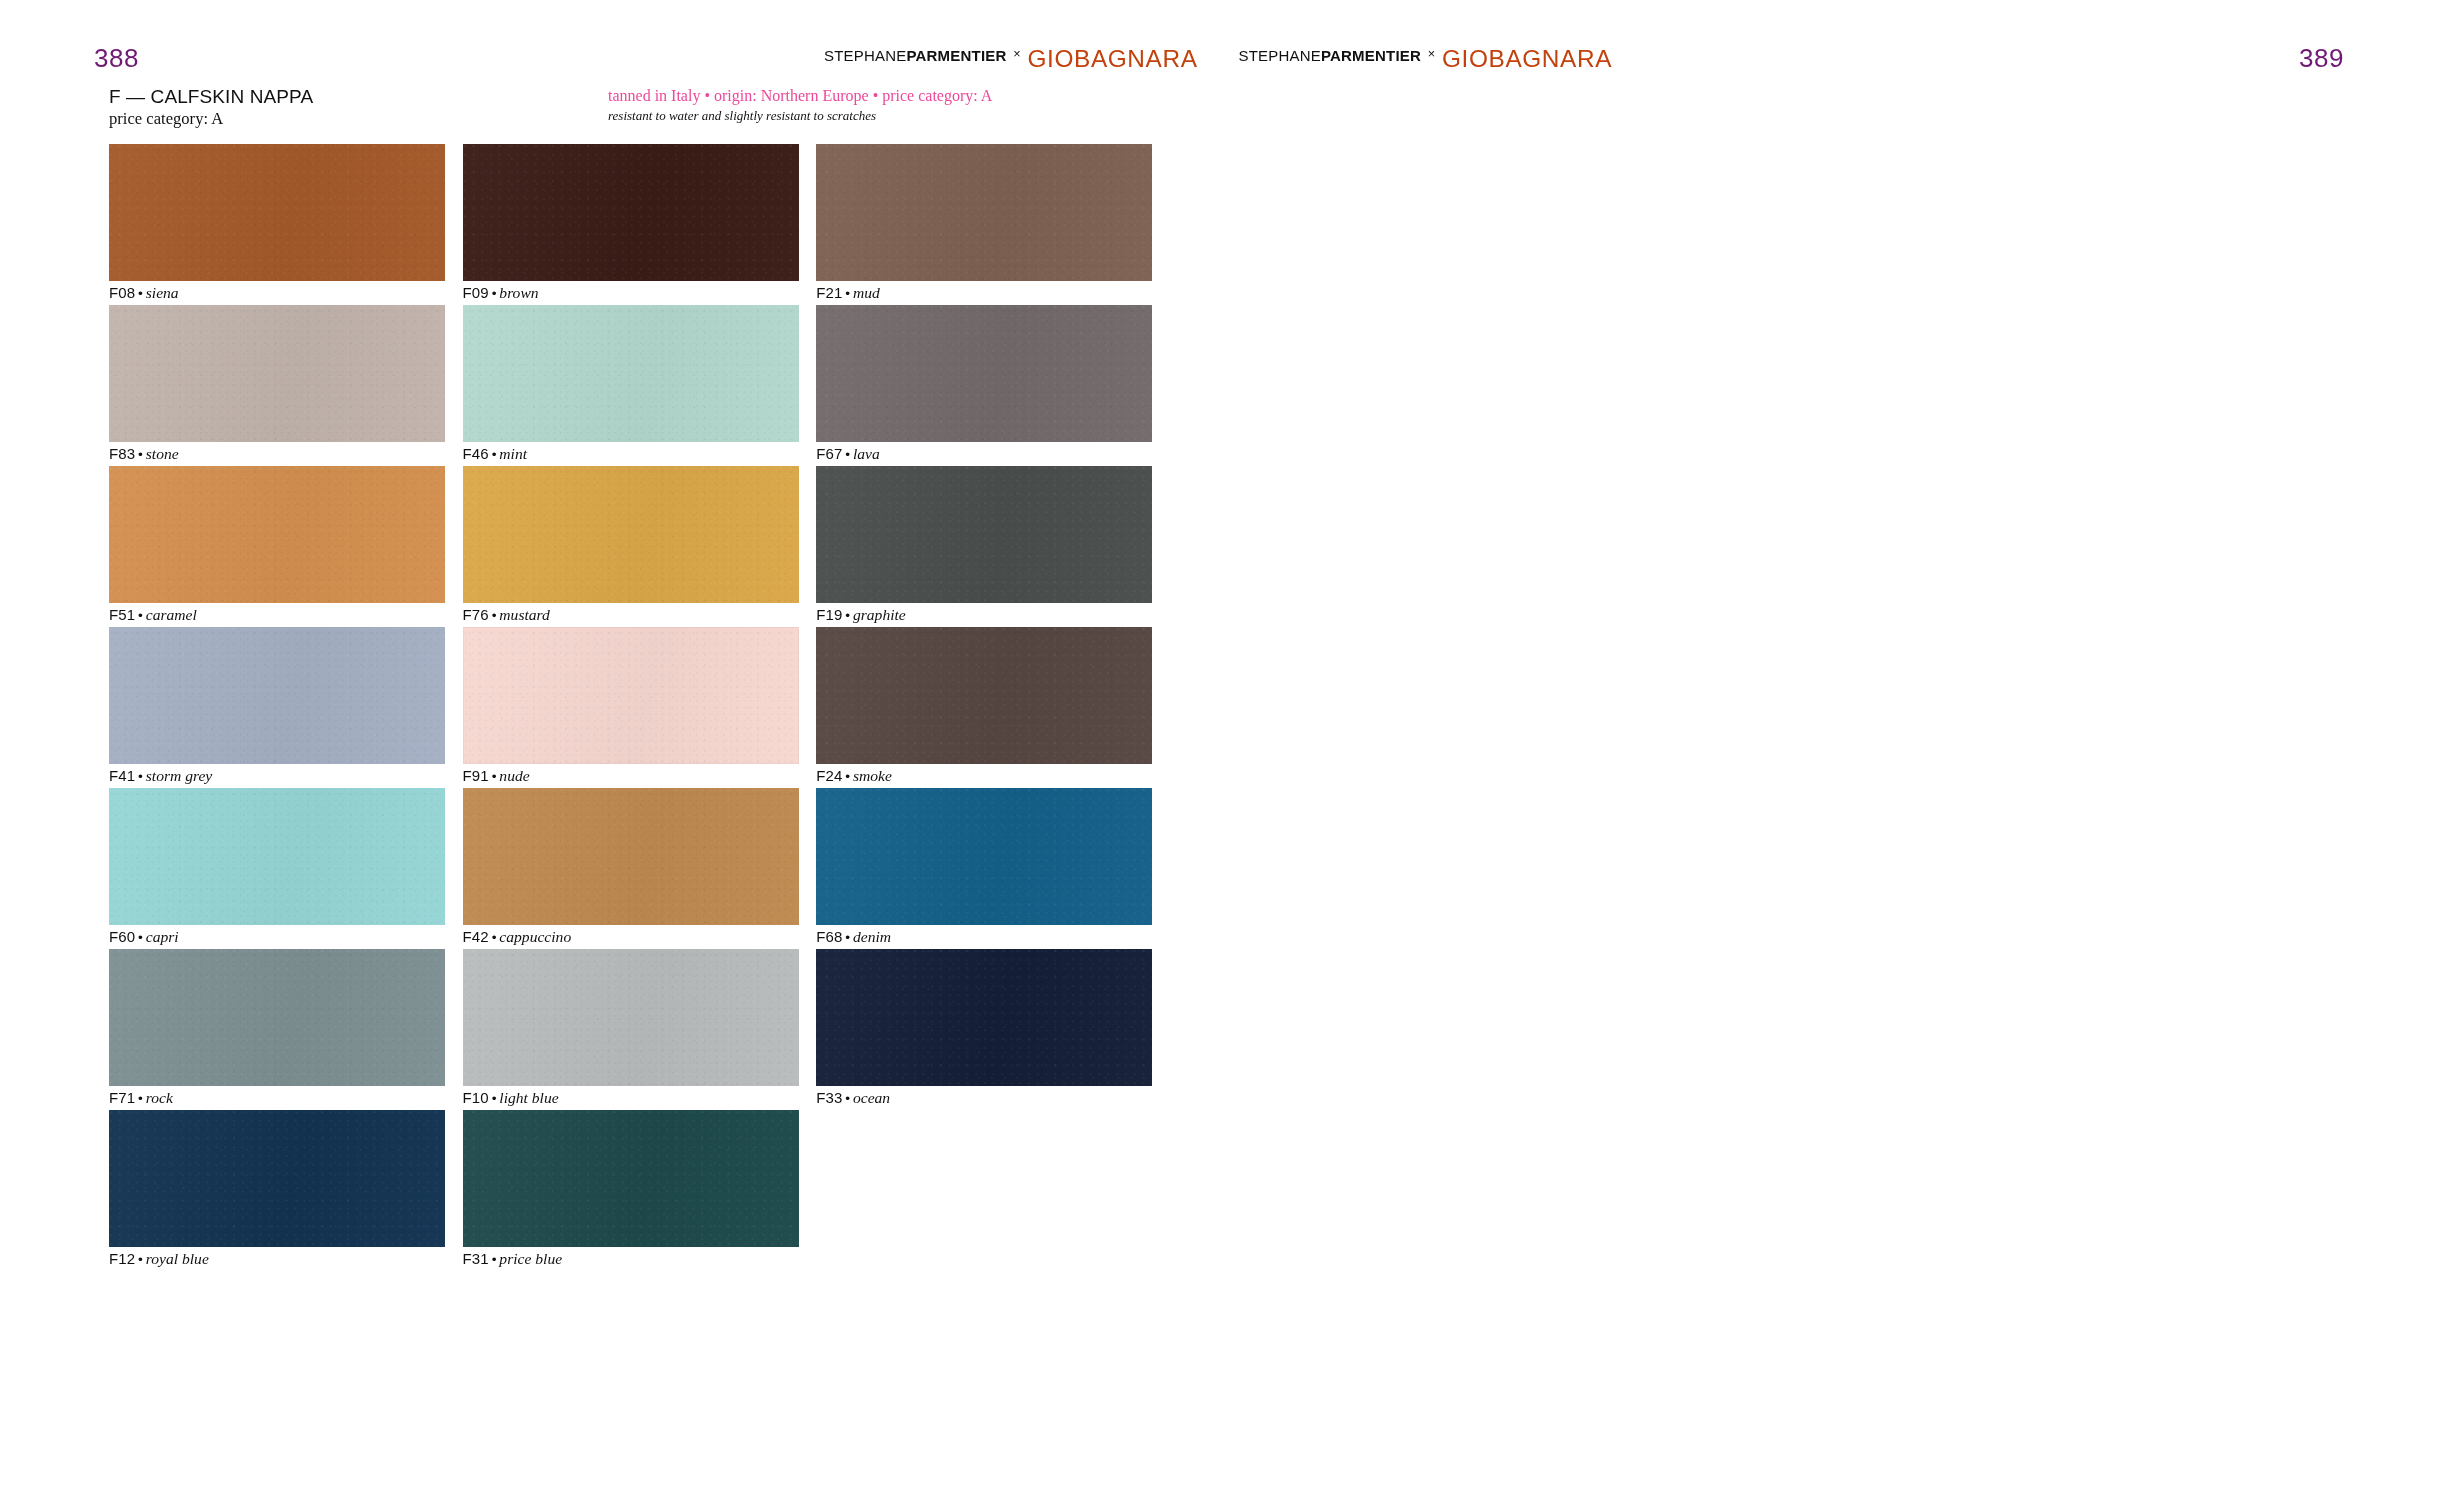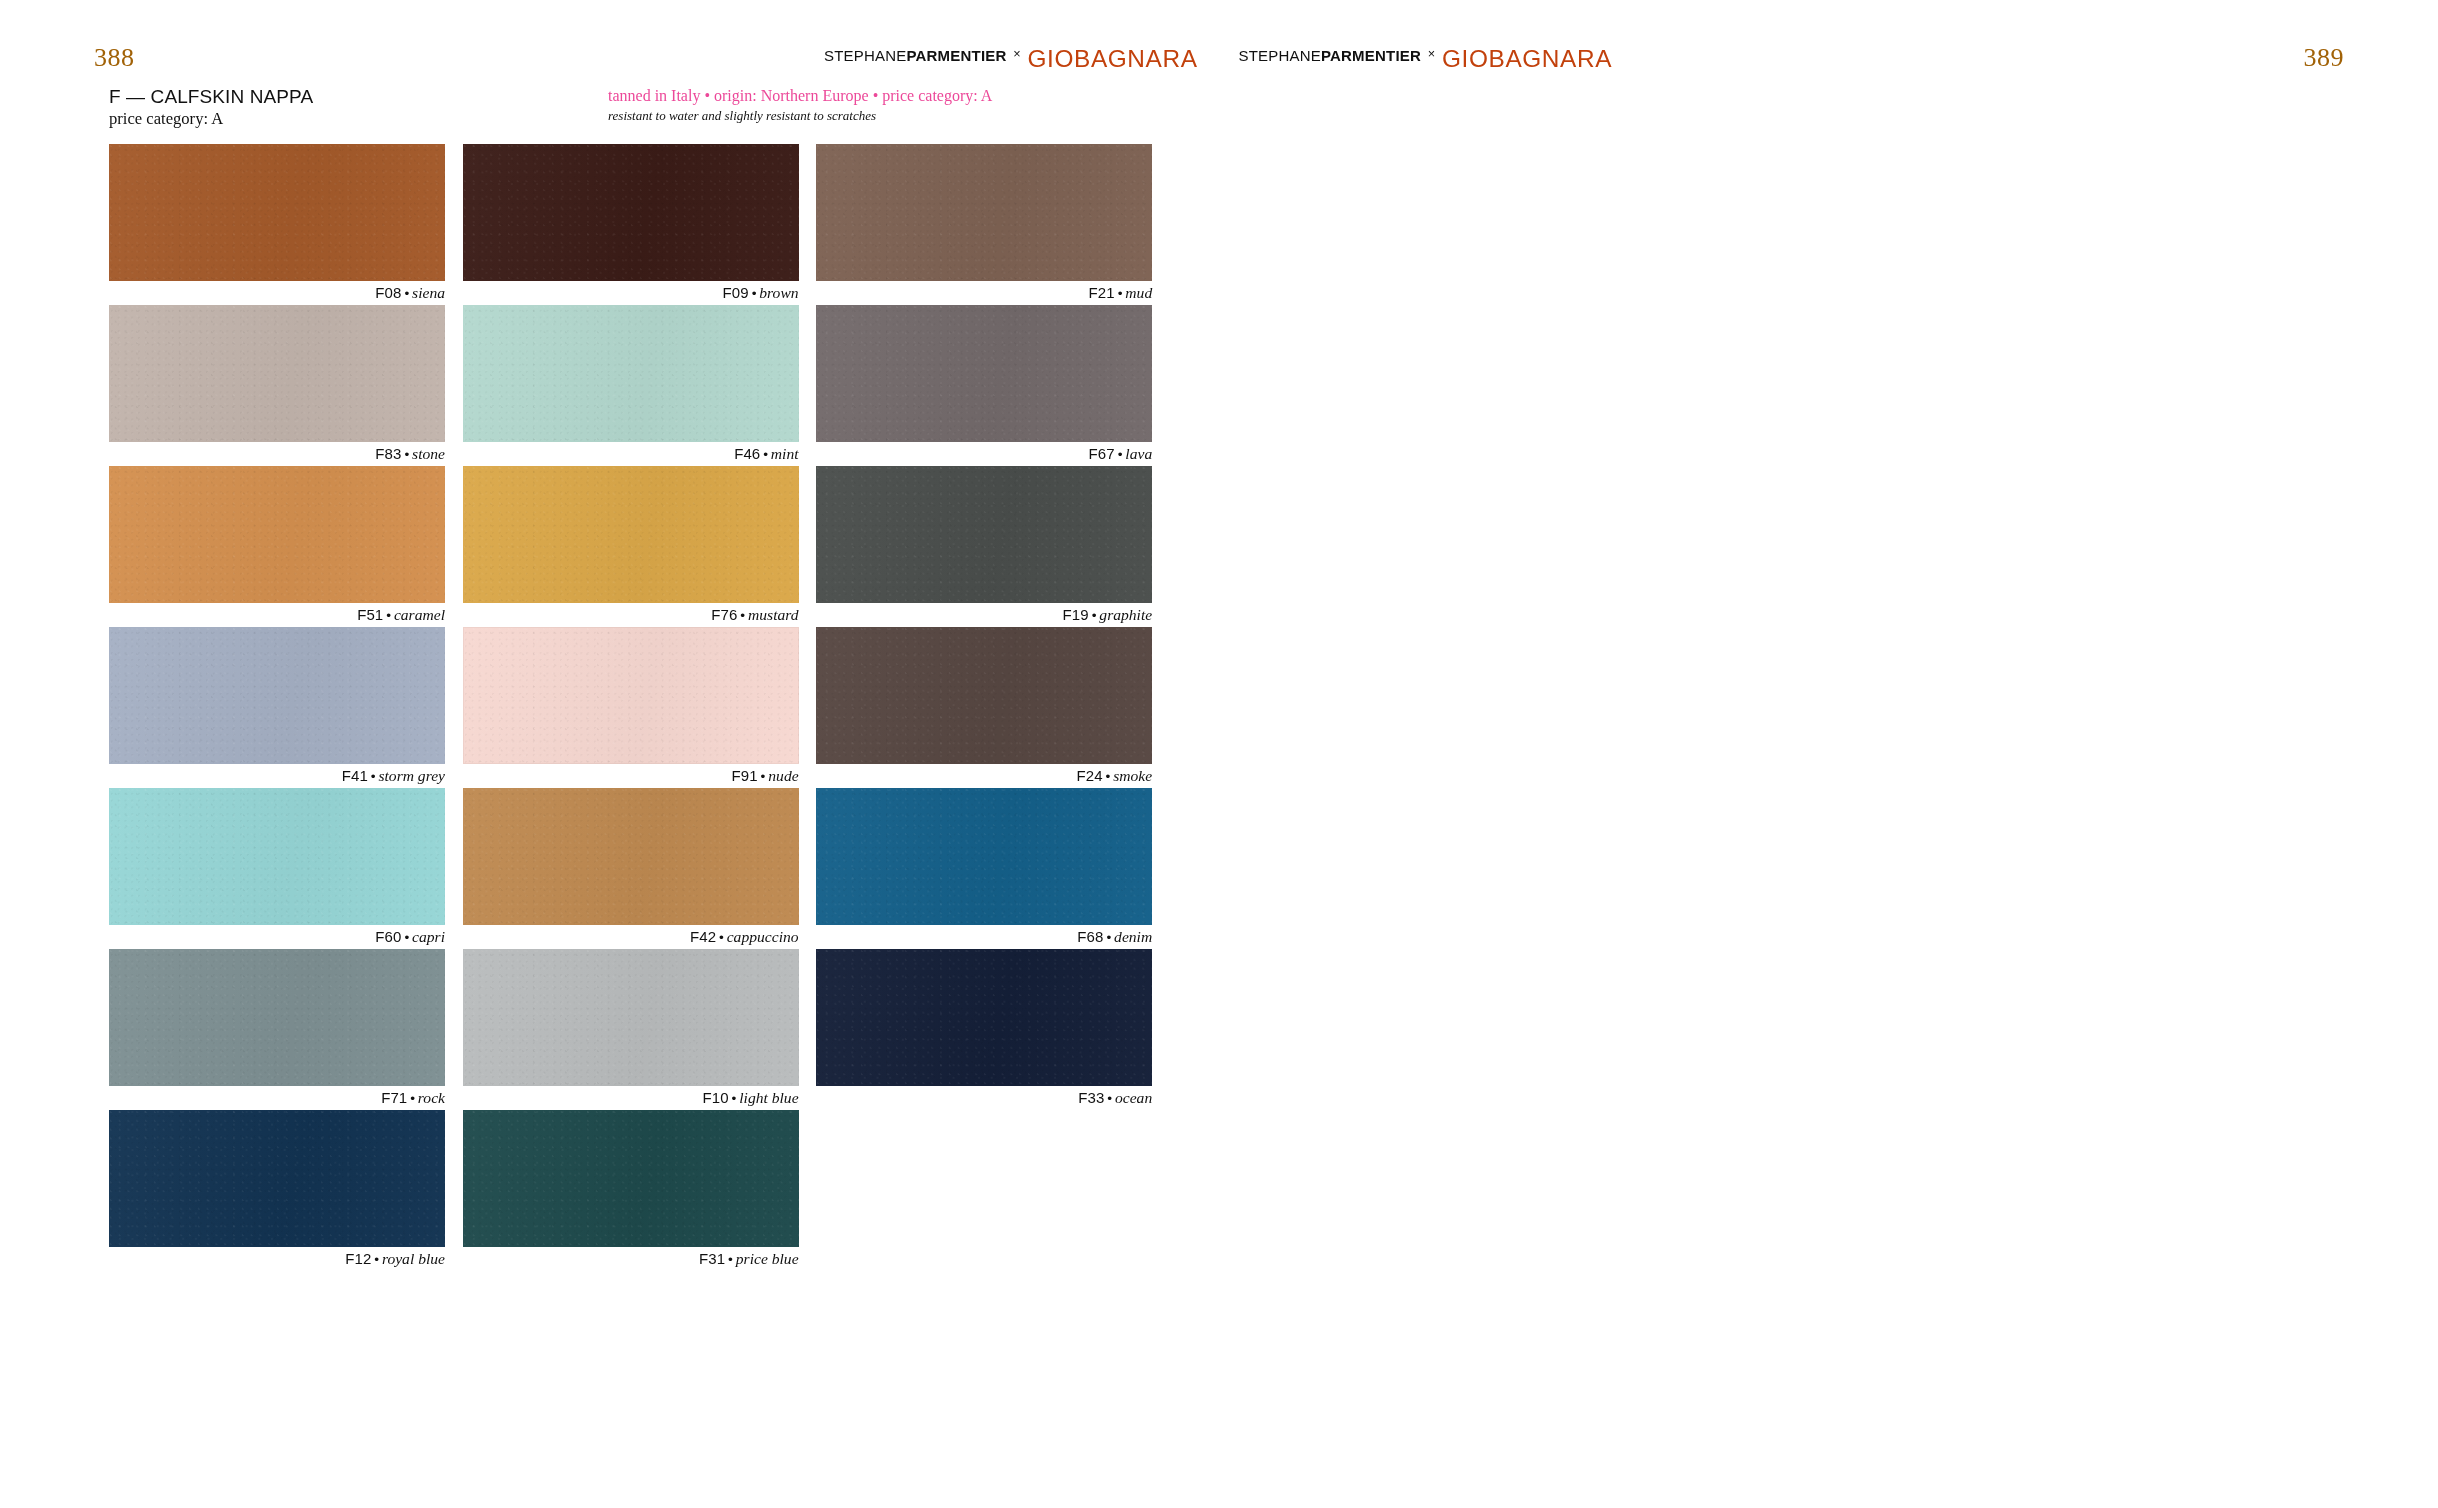--- a/index.html
+++ b/index.html
@@ -64,24 +64,24 @@
     font-weight: 400;
     letter-spacing: 0.6px;
     color: #c2410c;
     line-height: 1;
   }
 
   
   .folio {
     position: absolute;
     top: 43px;
-    font-family: Liberation Serif, serif;
+    font-family: Liberation Sans, sans-serif;
     font-size: 26px;
     font-weight: 400;
-    color: #a16207;
+    color: #701a75;
     letter-spacing: 0.5px;
   }
   .page-left .folio  { left: 94px; }
   .page-right .folio { right: 94px; }
 
   
   .colhead {
     position: absolute;
     top: 86px;
     width: 1024px;
@@ -178,21 +178,21 @@
     background:
       linear-gradient(102deg, rgba(255,255,255,0.035) 0%, rgba(0,0,0,0.035) 55%, rgba(255,255,255,0.02) 100%);
     pointer-events: none;
   }
   .swatch.pale { box-shadow: inset 0 0 0 1px rgba(0,0,0,0.035); }
 
   .caption {
     width: 336px;
     height: 24.4px;
     line-height: 24.4px;
-    text-align: right;
+    text-align: left;
     white-space: nowrap;
   }
   .cap-code {
     font-family: "Liberation Sans", sans-serif;
     font-size: 15px;
     font-weight: 400;
     color: #111;
     letter-spacing: 0.1px;
   }
   .cap-dot {

